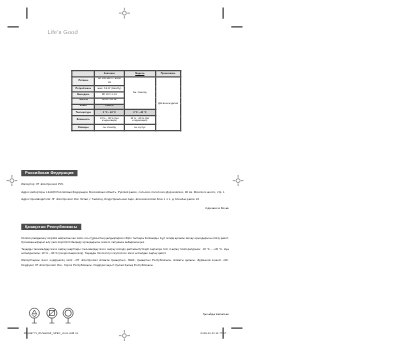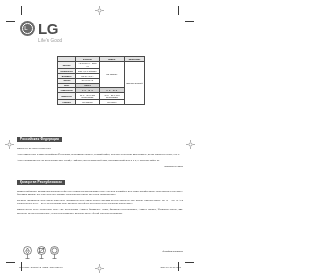--- a/index.html
+++ b/index.html
@@ -255,26 +255,20 @@
   <svg width="9" height="9" viewBox="0 0 12 12">
       <circle cx="6" cy="6" r="2.1" fill="none" stroke="#333" stroke-width="0.7"></circle>
       <line x1="6" y1="0" x2="6" y2="3" stroke="#333" stroke-width="0.7"></line>
       <line x1="6" y1="9" x2="6" y2="12" stroke="#333" stroke-width="0.7"></line>
       <line x1="0" y1="6" x2="3" y2="6" stroke="#333" stroke-width="0.7"></line>
       <line x1="9" y1="6" x2="12" y2="6" stroke="#333" stroke-width="0.7"></line>
     </svg>
 </div>
 
 <div class="logo-block">
-  <div class="logo-row">
-    <div class="logo-mark">
-      <span class="logo-mark-face">L</span>
-    </div>
-    <div class="logo-word">LG</div>
-  </div>
   <div class="logo-tag">Life's Good</div>
 </div>
 
 <div class="spec-table-wrap">
   <table class="spec">
     <colgroup>
       <col class="col-a">
         <col class="col-b">
         <col class="col-c">
         <col class="col-d">

